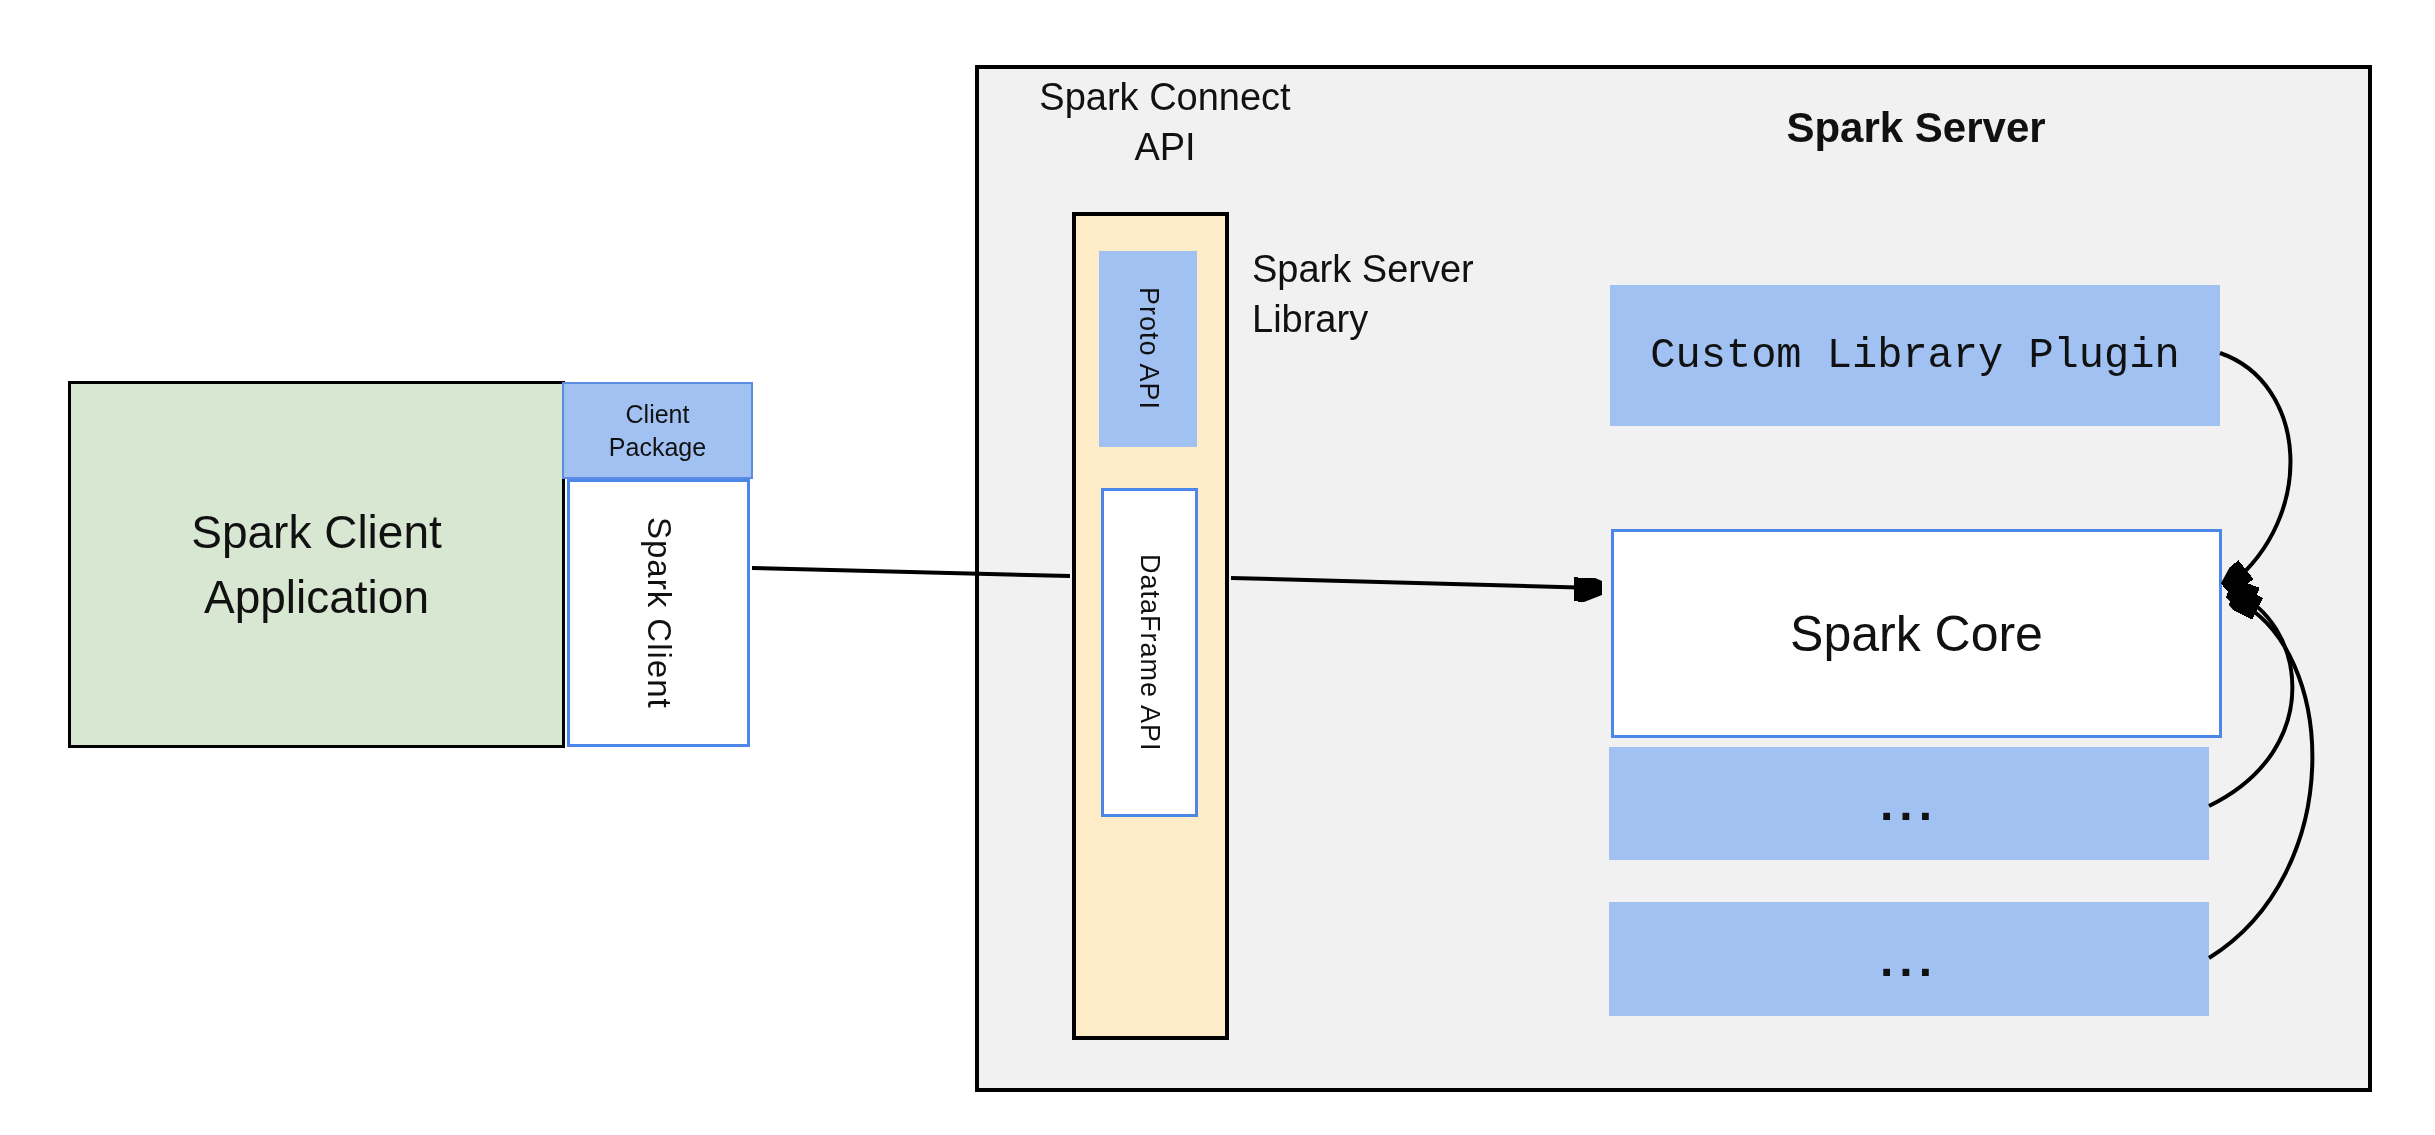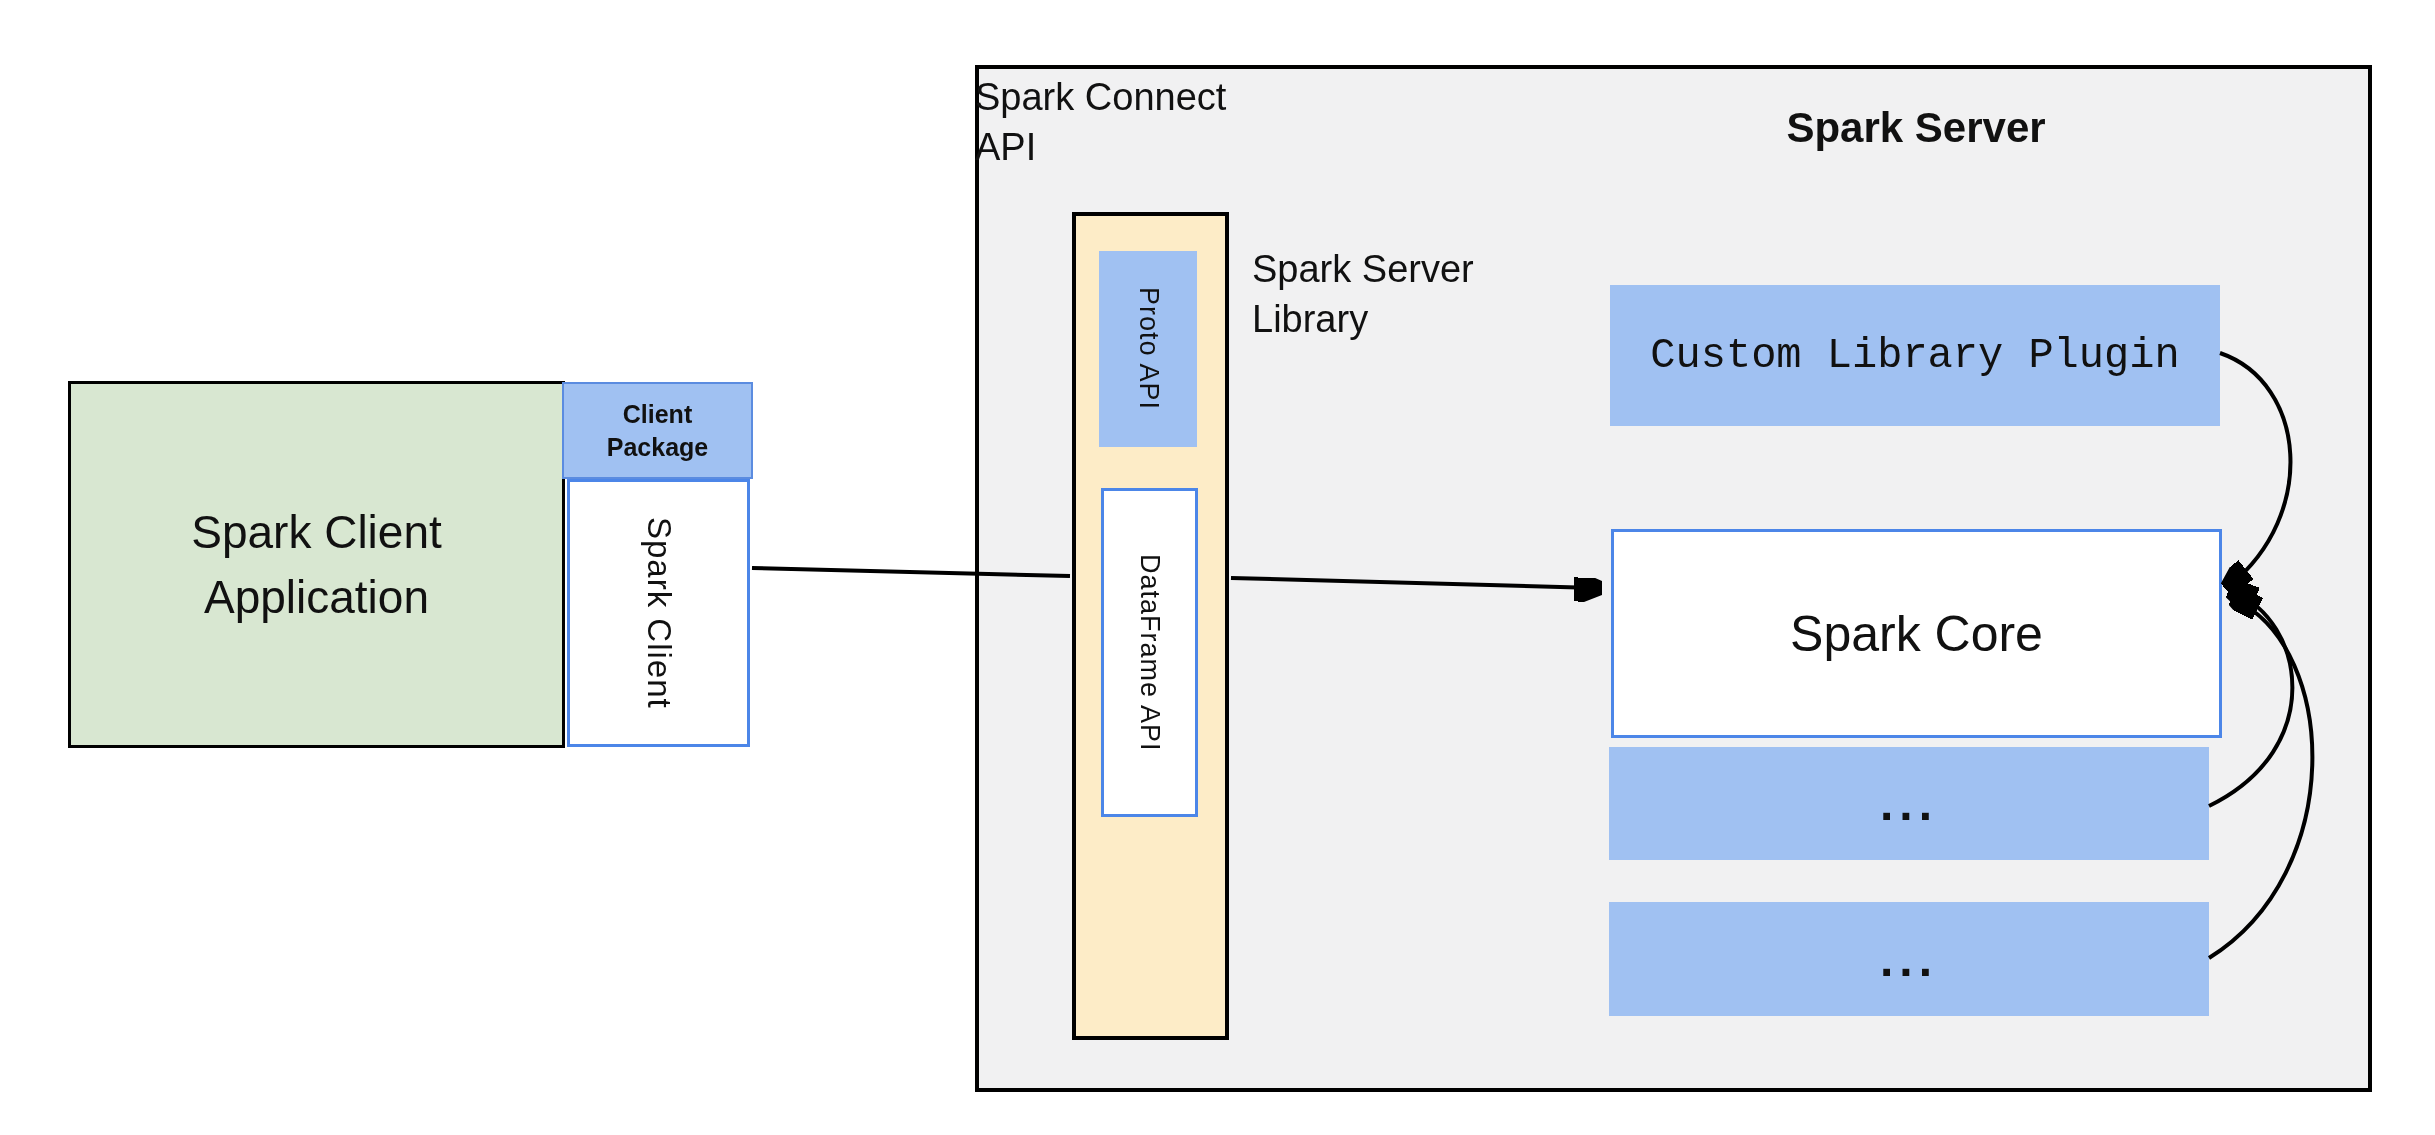--- a/index.html
+++ b/index.html
@@ -13,30 +13,30 @@
     font-family:"Liberation Sans",sans-serif;color:var(--text-color);overflow:hidden;
   }
   .abs{position:absolute;box-sizing:border-box;}
   .prelines{white-space:pre-line;}
   .center{display:flex;align-items:center;justify-content:center;text-align:center;}
 
   .server-panel{left:975px;top:65px;width:1397px;height:1027px;
     background:var(--server-panel-bg);border:4px solid var(--panel-border);z-index:1;}
 
   .lbl-connect{left:975px;top:72px;width:380px;font-size:38px;line-height:1.32;
-    text-align:left;z-index:2;}
+    text-align:center;z-index:2;}
   .lbl-server-title{left:1610px;top:104px;width:612px;font-size:42px;font-weight:bold;
     text-align:center;z-index:2;}
   .lbl-server-lib{left:1252px;top:244px;width:420px;font-size:38px;line-height:1.32;
     text-align:left;z-index:2;}
 
   .green-box{left:68px;top:381px;width:497px;height:367px;background:var(--client-app-green);
     border:3px solid var(--panel-border);z-index:2;font-size:46px;line-height:1.4;}
   .package-box{left:562px;top:382px;width:191px;height:97px;background:var(--accent-blue-fill);
-    border:2px solid var(--package-border);z-index:3;font-size:25px;line-height:1.32;font-weight:bold;}
+    border:2px solid var(--package-border);z-index:3;font-size:25px;line-height:1.32;}
   .spark-client-box{left:567px;top:479px;width:183px;height:268px;background:#fff;
     border:3px solid var(--accent-blue-border);z-index:3;}
 
   .cream-col{left:1072px;top:212px;width:157px;height:828px;background:var(--connect-api-cream);
     border:4px solid var(--panel-border);z-index:3;}
   .proto-box{left:1099px;top:251px;width:98px;height:196px;background:var(--accent-blue-fill);z-index:4;}
   .dataframe-box{left:1101px;top:488px;width:97px;height:329px;background:#fff;
     border:3px solid var(--accent-blue-border);z-index:4;}
 
   .vert{writing-mode:vertical-rl;text-orientation:mixed;}

